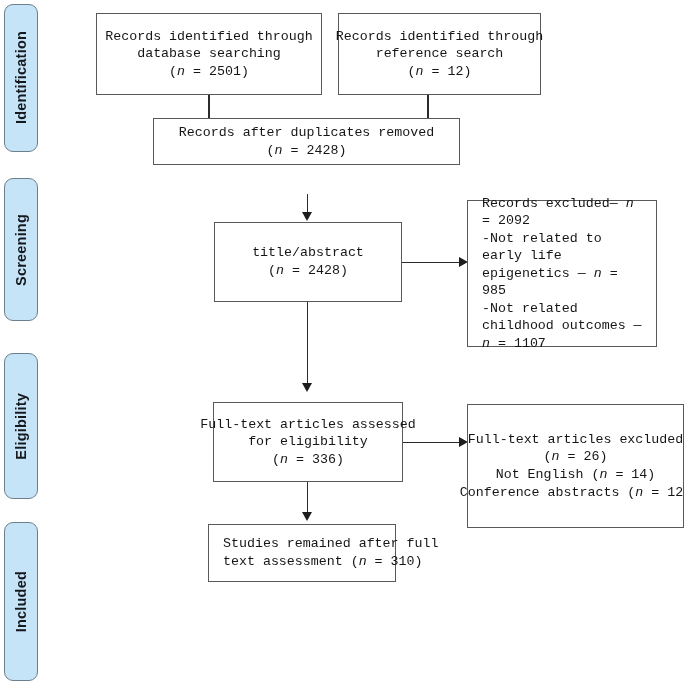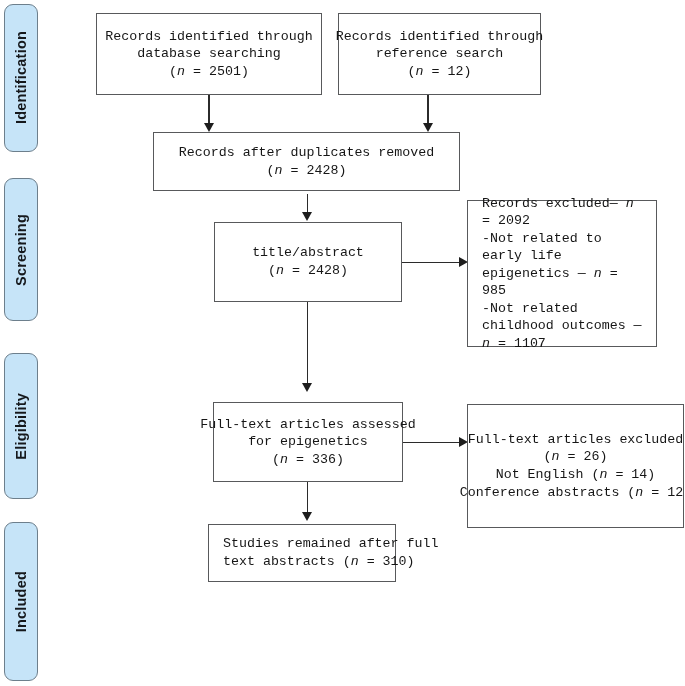--- a/index.html
+++ b/index.html
@@ -123,21 +123,21 @@
     <span class="ln">reference search</span>
     <span class="ln">(<i class="nv">n</i> = <span>12</span>)</span>
   </div>
 
   <div class="vline" style="left:208px; top:95px; height:29px;"></div>
   <div class="arrow-down" style="left:203.5px; top:123px;"></div>
 
   <div class="vline" style="left:427px; top:95px; height:29px;"></div>
   <div class="arrow-down" style="left:422.5px; top:123px;"></div>
 
-  <div class="box center" style="left:153px; top:132px; width:307px; height:59px;">
+  <div class="box center" style="left:153px; top:118px; width:307px; height:47px;">
     <span class="ln">Records after duplicates removed</span>
     <span class="ln">(<i class="nv">n</i> = <span>2428</span>)</span>
   </div>
 
   <div class="vline" style="left:306.5px; top:194px; height:19px;"></div>
   <div class="arrow-down" style="left:302px; top:212px;"></div>
 
   <div class="box center" style="left:214px; top:222px; width:188px; height:80px;">
     <span class="ln">title/abstract</span>
     <span class="ln">(<i class="nv">n</i> = <span>2428</span>)</span>
@@ -152,35 +152,35 @@
     <span class="ln wrapline"><span>-Not related to early life epigenetics — </span><i class="nv">n</i><span> = 985</span></span>
     <span class="gapline"></span>
     <span class="ln wrapline"><span>-Not related childhood outcomes — </span><i class="nv">n</i><span> = 1107</span></span>
   </div>
 
   <div class="vline" style="left:306.5px; top:302px; height:82px;"></div>
   <div class="arrow-down" style="left:302px; top:383px;"></div>
 
   <div class="box center" style="left:213px; top:402px; width:190px; height:80px;">
     <span class="ln">Full-text articles assessed</span>
-    <span class="ln">for epigenetics</span>
+    <span class="ln">for eligibility</span>
     <span class="ln">(<i class="nv">n</i> = <span>336</span>)</span>
   </div>
 
   <div class="hline" style="left:403px; top:441.5px; width:57px;"></div>
   <div class="arrow-right" style="left:459px; top:437px;"></div>
 
   <div class="box center" style="left:467px; top:404px; width:217px; height:124px;">
     <span class="ln">Full-text articles excluded</span>
     <span class="ln">(<i class="nv">n</i><span> = 26</span>)</span>
     <span class="ln"><span>Not English (</span><i class="nv">n</i><span> = 14)</span></span>
     <span class="ln"><span>Conference abstracts (</span><i class="nv">n</i><span> = 12)</span></span>
   </div>
 
   <div class="vline" style="left:306.5px; top:482px; height:31px;"></div>
   <div class="arrow-down" style="left:302px; top:512px;"></div>
 
   <div class="box left" style="left:208px; top:524px; width:188px; height:58px;">
     <span class="ln">Studies remained after full</span>
-    <span class="ln"><span>text abstracts (</span><i class="nv">n</i><span> = 310)</span></span>
+    <span class="ln"><span>text assessment (</span><i class="nv">n</i><span> = 310)</span></span>
   </div>
 
 </div>
 
 </body></html>

